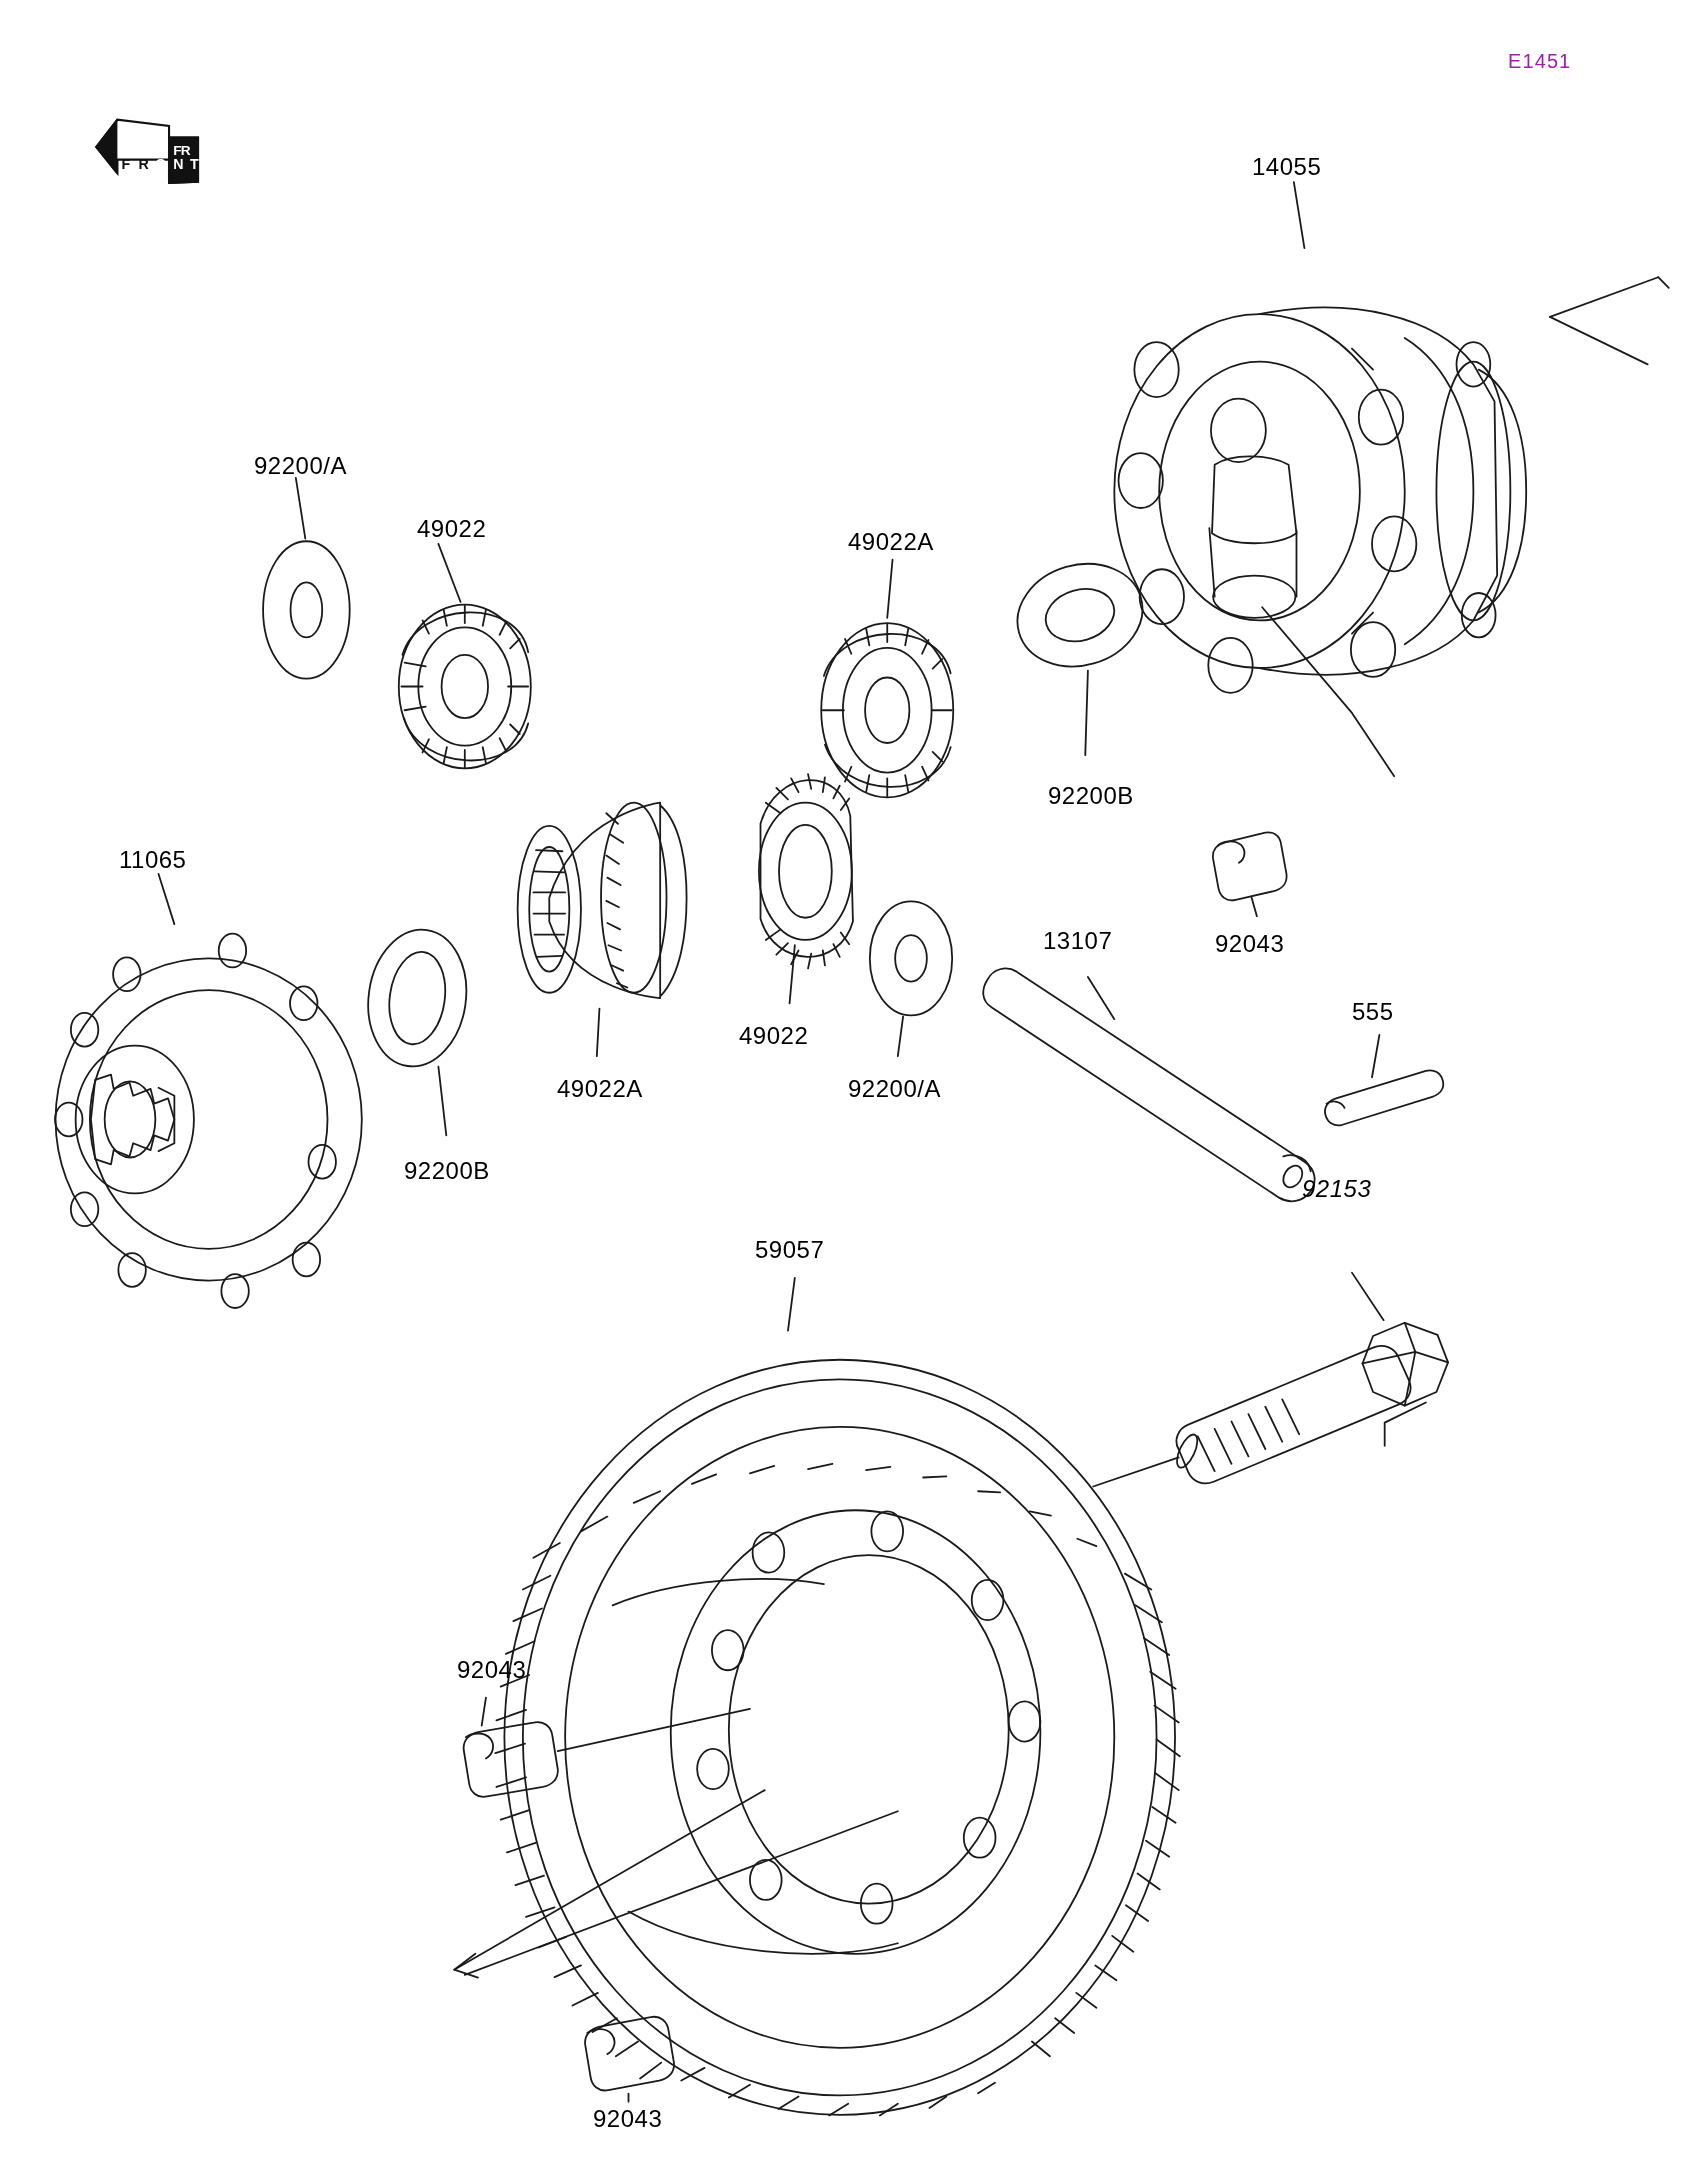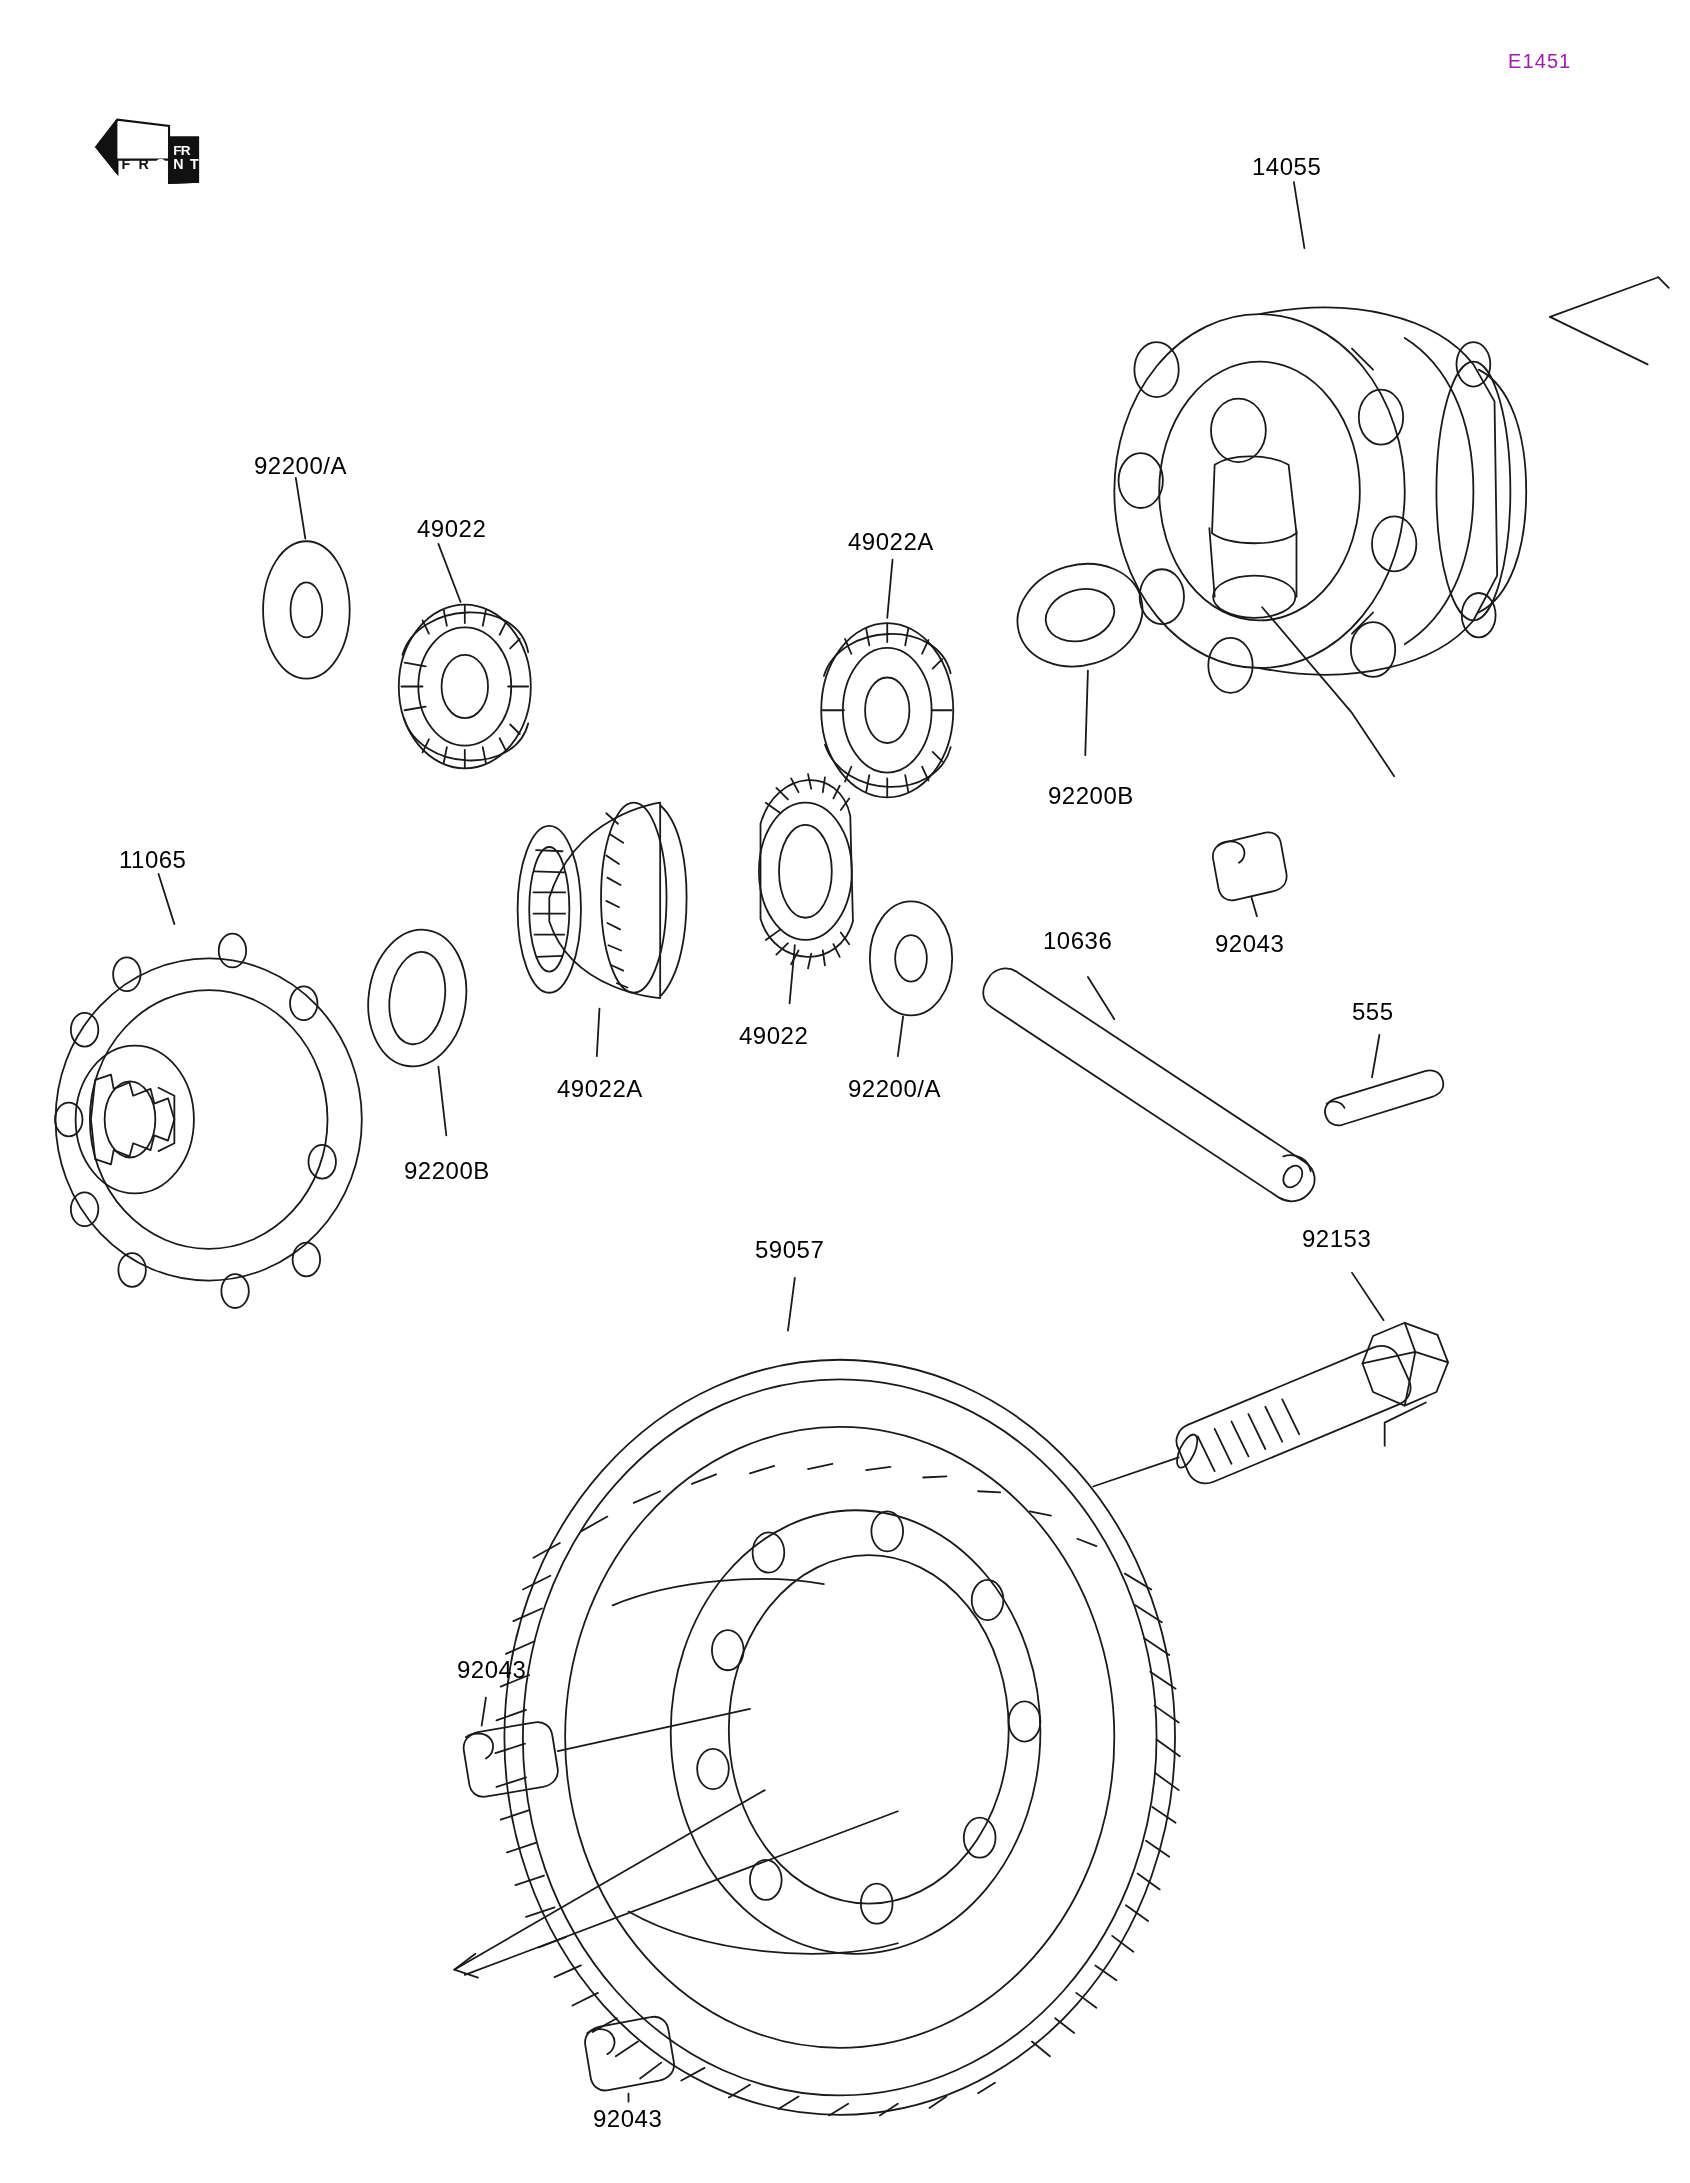--- a/index.html
+++ b/index.html
@@ -265,21 +265,21 @@
   <div class="lbl" style="left:254px;top:452px;">92200/A</div>
   <div class="lbl" style="left:417px;top:515px;">49022</div>
   <div class="lbl" style="left:848px;top:528px;">49022A</div>
   <div class="lbl" style="left:1048px;top:782px;">92200B</div>
   <div class="lbl" style="left:1215px;top:930px;">92043</div>
   <div class="lbl" style="left:119px;top:829px;margin-top:17px;">11065</div>
   <div class="lbl" style="left:557px;top:1075px;">49022A</div>
   <div class="lbl" style="left:739px;top:1022px;">49022</div>
   <div class="lbl" style="left:848px;top:1075px;">92200/A</div>
   <div class="lbl" style="left:404px;top:1157px;">92200B</div>
-  <div class="lbl" style="left:1043px;top:927px;">10636</div>
+  <div class="lbl" style="left:1043px;top:927px;">13107</div>
   <div class="lbl" style="left:1352px;top:998px;">555</div>
-  <div class="lbl" style="left:1302px;top:1225px;">92153</div>
+  <div class="lbl" style="left:1302px;top:1175px;font-style:italic;">92153</div>
   <div class="lbl" style="left:755px;top:1236px;">59057</div>
   <div class="lbl" style="left:457px;top:1656px;">92043</div>
   <div class="lbl" style="left:593px;top:2105px;">92043</div>
 
 </div>
 
 
 </body></html>

